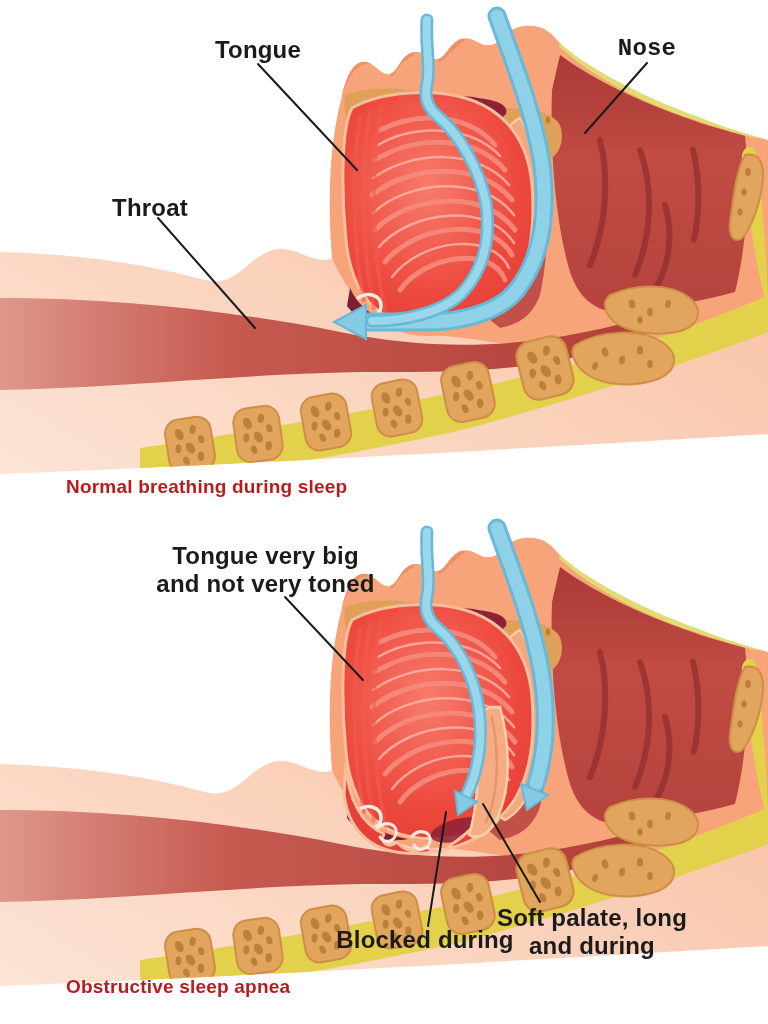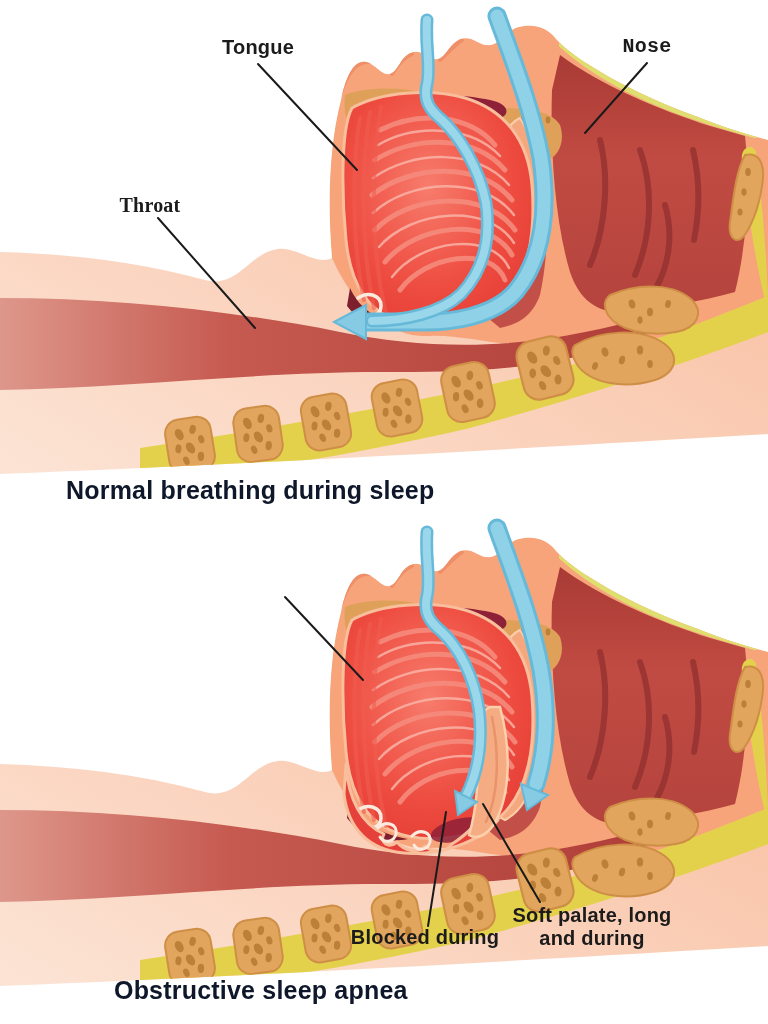--- a/index.html
+++ b/index.html
@@ -4,26 +4,26 @@
 <style>
   html,body{margin:0;padding:0;}
   body{
     width:768px;height:1024px;background:#ffffff;
     font-family:"Liberation Sans", sans-serif;
     position:relative;overflow:hidden;
   }
   .panel{position:relative;width:768px;height:512px;overflow:hidden;}
   svg.art{position:absolute;left:0;top:0;width:768px;height:512px;display:block;}
   .lbl{
-    position:absolute;color:#1b1b1b;font-size:20px;font-weight:600;
+    position:absolute;color:#1b1b1b;font-size:24px;font-weight:600;
     line-height:1.16;text-align:center;letter-spacing:.2px;white-space:nowrap;
   }
   .lbl span{display:block;}
   .caption{
-    position:absolute;color:#0f172a;font-size:25px;font-weight:600;
+    position:absolute;color:#b91c1c;font-size:19px;font-weight:600;
     letter-spacing:.2px;white-space:nowrap;
   }
 </style>
 </head>
 <body>
 
 <svg width="0" height="0" style="position:absolute" aria-hidden="true">
 <defs>
   <linearGradient id="gSkin" x1="0" y1="1" x2="1" y2="0">
     <stop offset="0" stop-color="#FCE4D5"></stop>
@@ -195,21 +195,21 @@
     </g>
 
     <g stroke="#1A1A1A" stroke-width="2" stroke-linecap="round">
       <line x1="258" y1="64" x2="357" y2="170"></line>
       <line x1="647" y1="63" x2="585" y2="133"></line>
       <line x1="158" y1="218" x2="255" y2="328"></line>
     </g>
   </svg>
   <div class="lbl" style="left:193px;top:36px;width:130px;">Tongue</div>
   <div class="lbl" style="left:597px;top:35px;width:100px;font-family:Liberation Mono, monospace;">Nose</div>
-  <div class="lbl" style="left:90px;top:194px;width:120px;font-family:Liberation Serif, serif;">Throat</div>
+  <div class="lbl" style="left:90px;top:194px;width:120px;">Throat</div>
   <div class="caption" style="left:66px;top:476px;">Normal breathing during sleep</div>
 </section>
 
 <section class="panel">
   <svg class="art" viewBox="0 0 768 512">
     <use href="#anat"></use>
 
     <g clip-path="url(#clipBody)">
       <ellipse cx="458" cy="318" rx="28" ry="11" transform="rotate(-14 458 318)" fill="#8E2038" opacity="0.85"></ellipse>
       <path d="M346,252 C348,288 362,312 384,322 C379,331 389,337 397,330 C404,339 418,342 425,334
@@ -232,19 +232,23 @@
       <path d="M427,20 C425,48 431,66 427,84 C423,101 430,110 442,120 C458,135 474,163 479,198 C483,232 477,262 466,284" stroke="#9AD7EA" stroke-width="8"></path>
       <polygon points="458,303 477,290 455,279" fill="#86CBE3" stroke="#66B9D9" stroke-width="2"></polygon>
     </g>
 
     <g stroke="#1A1A1A" stroke-width="2" stroke-linecap="round">
       <line x1="285" y1="85" x2="363" y2="168"></line>
       <line x1="446" y1="300" x2="428" y2="414"></line>
       <line x1="483" y1="292" x2="540" y2="390"></line>
     </g>
   </svg>
+  <div class="lbl" style="left:148px;top:30px;width:235px;">
+    <span>Tongue very big</span>
+    <span>and not very toned</span>
+  </div>
   <div class="lbl" style="left:335px;top:414px;width:180px;">Blocked during</div>
   <div class="lbl" style="left:492px;top:392px;width:200px;">
     <span>Soft palate, long</span>
     <span>and during</span>
   </div>
-  <div class="caption" style="left:66px;top:464px;margin-left:48px;">Obstructive sleep apnea</div>
+  <div class="caption" style="left:66px;top:464px;">Obstructive sleep apnea</div>
 </section>
 
 </body></html>

